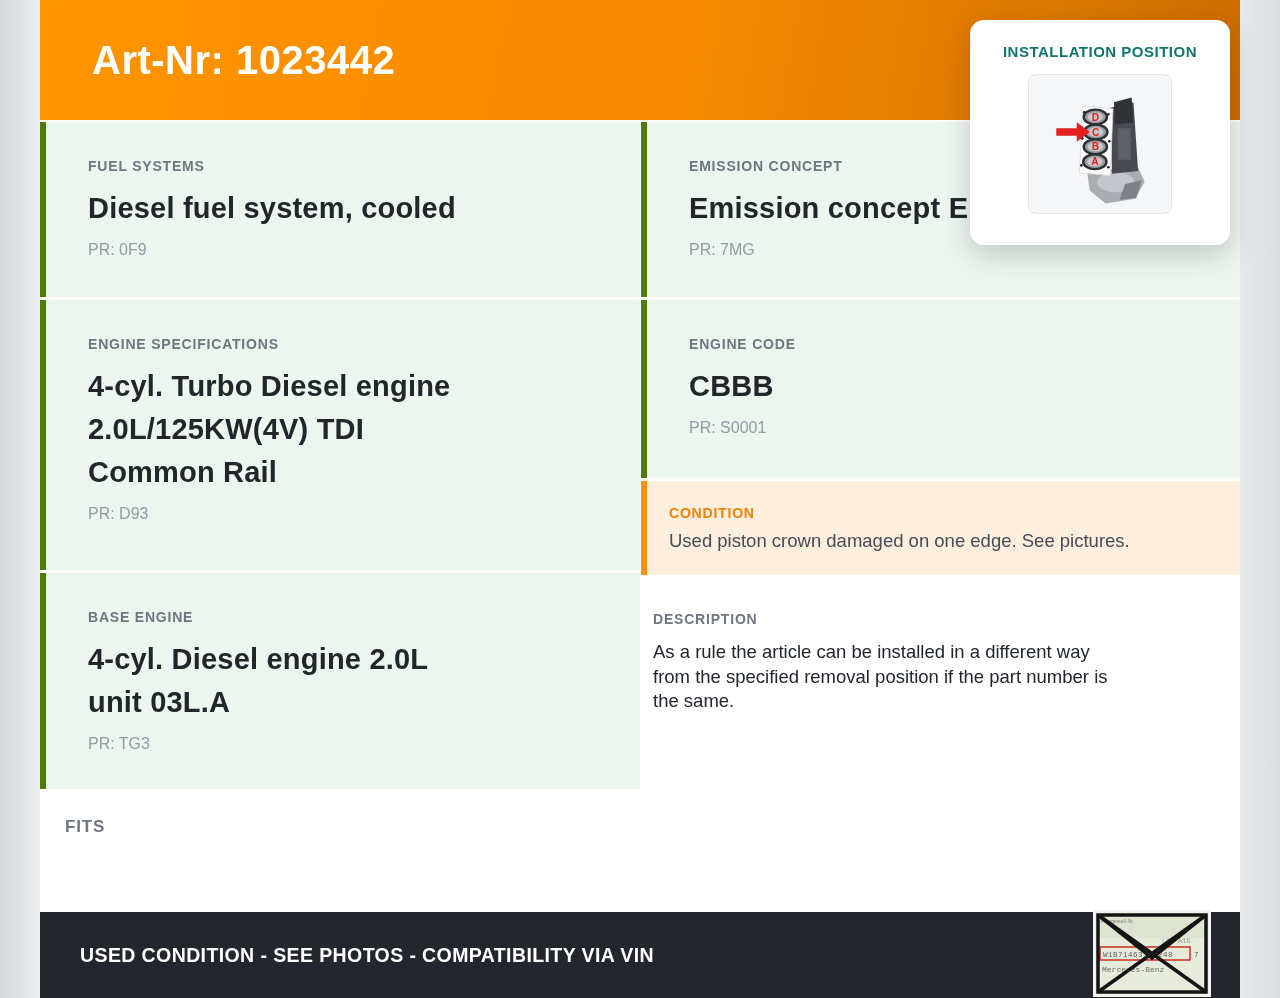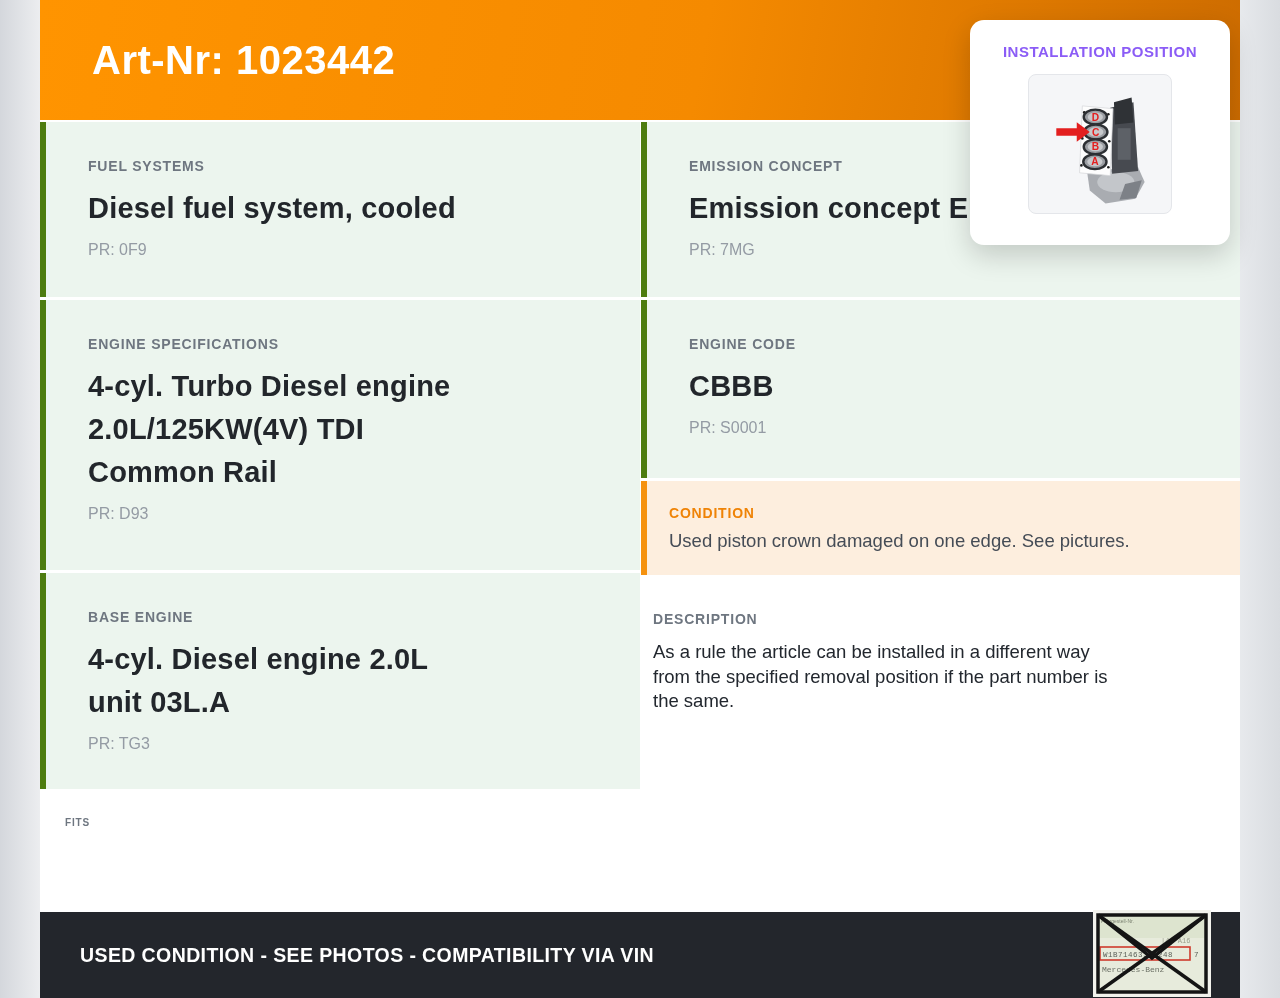--- a/index.html
+++ b/index.html
@@ -50,38 +50,38 @@
     margin:0 0 9px 0;font-size:14px;font-weight:bold;color:#ef8306;letter-spacing:.8px;
   }
   #condition .cond-text{margin:0;font-size:18.5px;color:#454c56;}
 
   
   #description{position:absolute;left:601px;top:575px;width:599px;box-sizing:border-box;padding:36px 20px 0 12px;background:#ffffff;}
   #description .desc-text{margin:0;font-size:18.5px;line-height:24.5px;color:#22272e;white-space:pre-line;}
 
   
   #fits{position:absolute;left:0;top:789px;width:600px;height:119px;box-sizing:border-box;padding:28px 20px 0 25px;background:#ffffff;}
-  #fits .sec-label{font-size:10px;margin-bottom:6px;}
+  #fits .sec-label{font-size:17px;margin-bottom:6px;}
   #fits .fits-text{margin:0;font-size:19px;line-height:24.5px;font-weight:bold;color:#1d232b;white-space:pre-line;}
 
   
   .footer{
     position:absolute;left:0;top:912px;width:1200px;height:86px;background:#23262c;
     display:flex;align-items:center;box-sizing:border-box;padding-left:40px;
   }
   .footer p{margin:0;color:#ffffff;font-size:19.5px;font-weight:bold;letter-spacing:.4px;}
 
   
   .install-card{
     position:absolute;left:930px;top:20px;width:260px;height:225px;z-index:10;
     background:#ffffff;border-radius:14px;box-shadow:0 10px 28px rgba(0,0,0,.18);
     text-align:center;box-sizing:border-box;padding-top:23px;
   }
   .install-card h2{
-    margin:0;font-size:15px;font-weight:bold;color:#8b5cf6;letter-spacing:.5px;
+    margin:0;font-size:15px;font-weight:bold;color:#0f766e;letter-spacing:.5px;
   }
   .install-imgbox{
     width:142px;height:138px;margin:14px auto 0 auto;
     background:#f5f6f8;border:1px solid #e4e6ea;border-radius:8px;
     display:flex;align-items:center;justify-content:center;
   }
 
   
   .vin-doc{position:absolute;left:1053px;top:910px;width:118px;height:87px;z-index:5;}
 </style>

